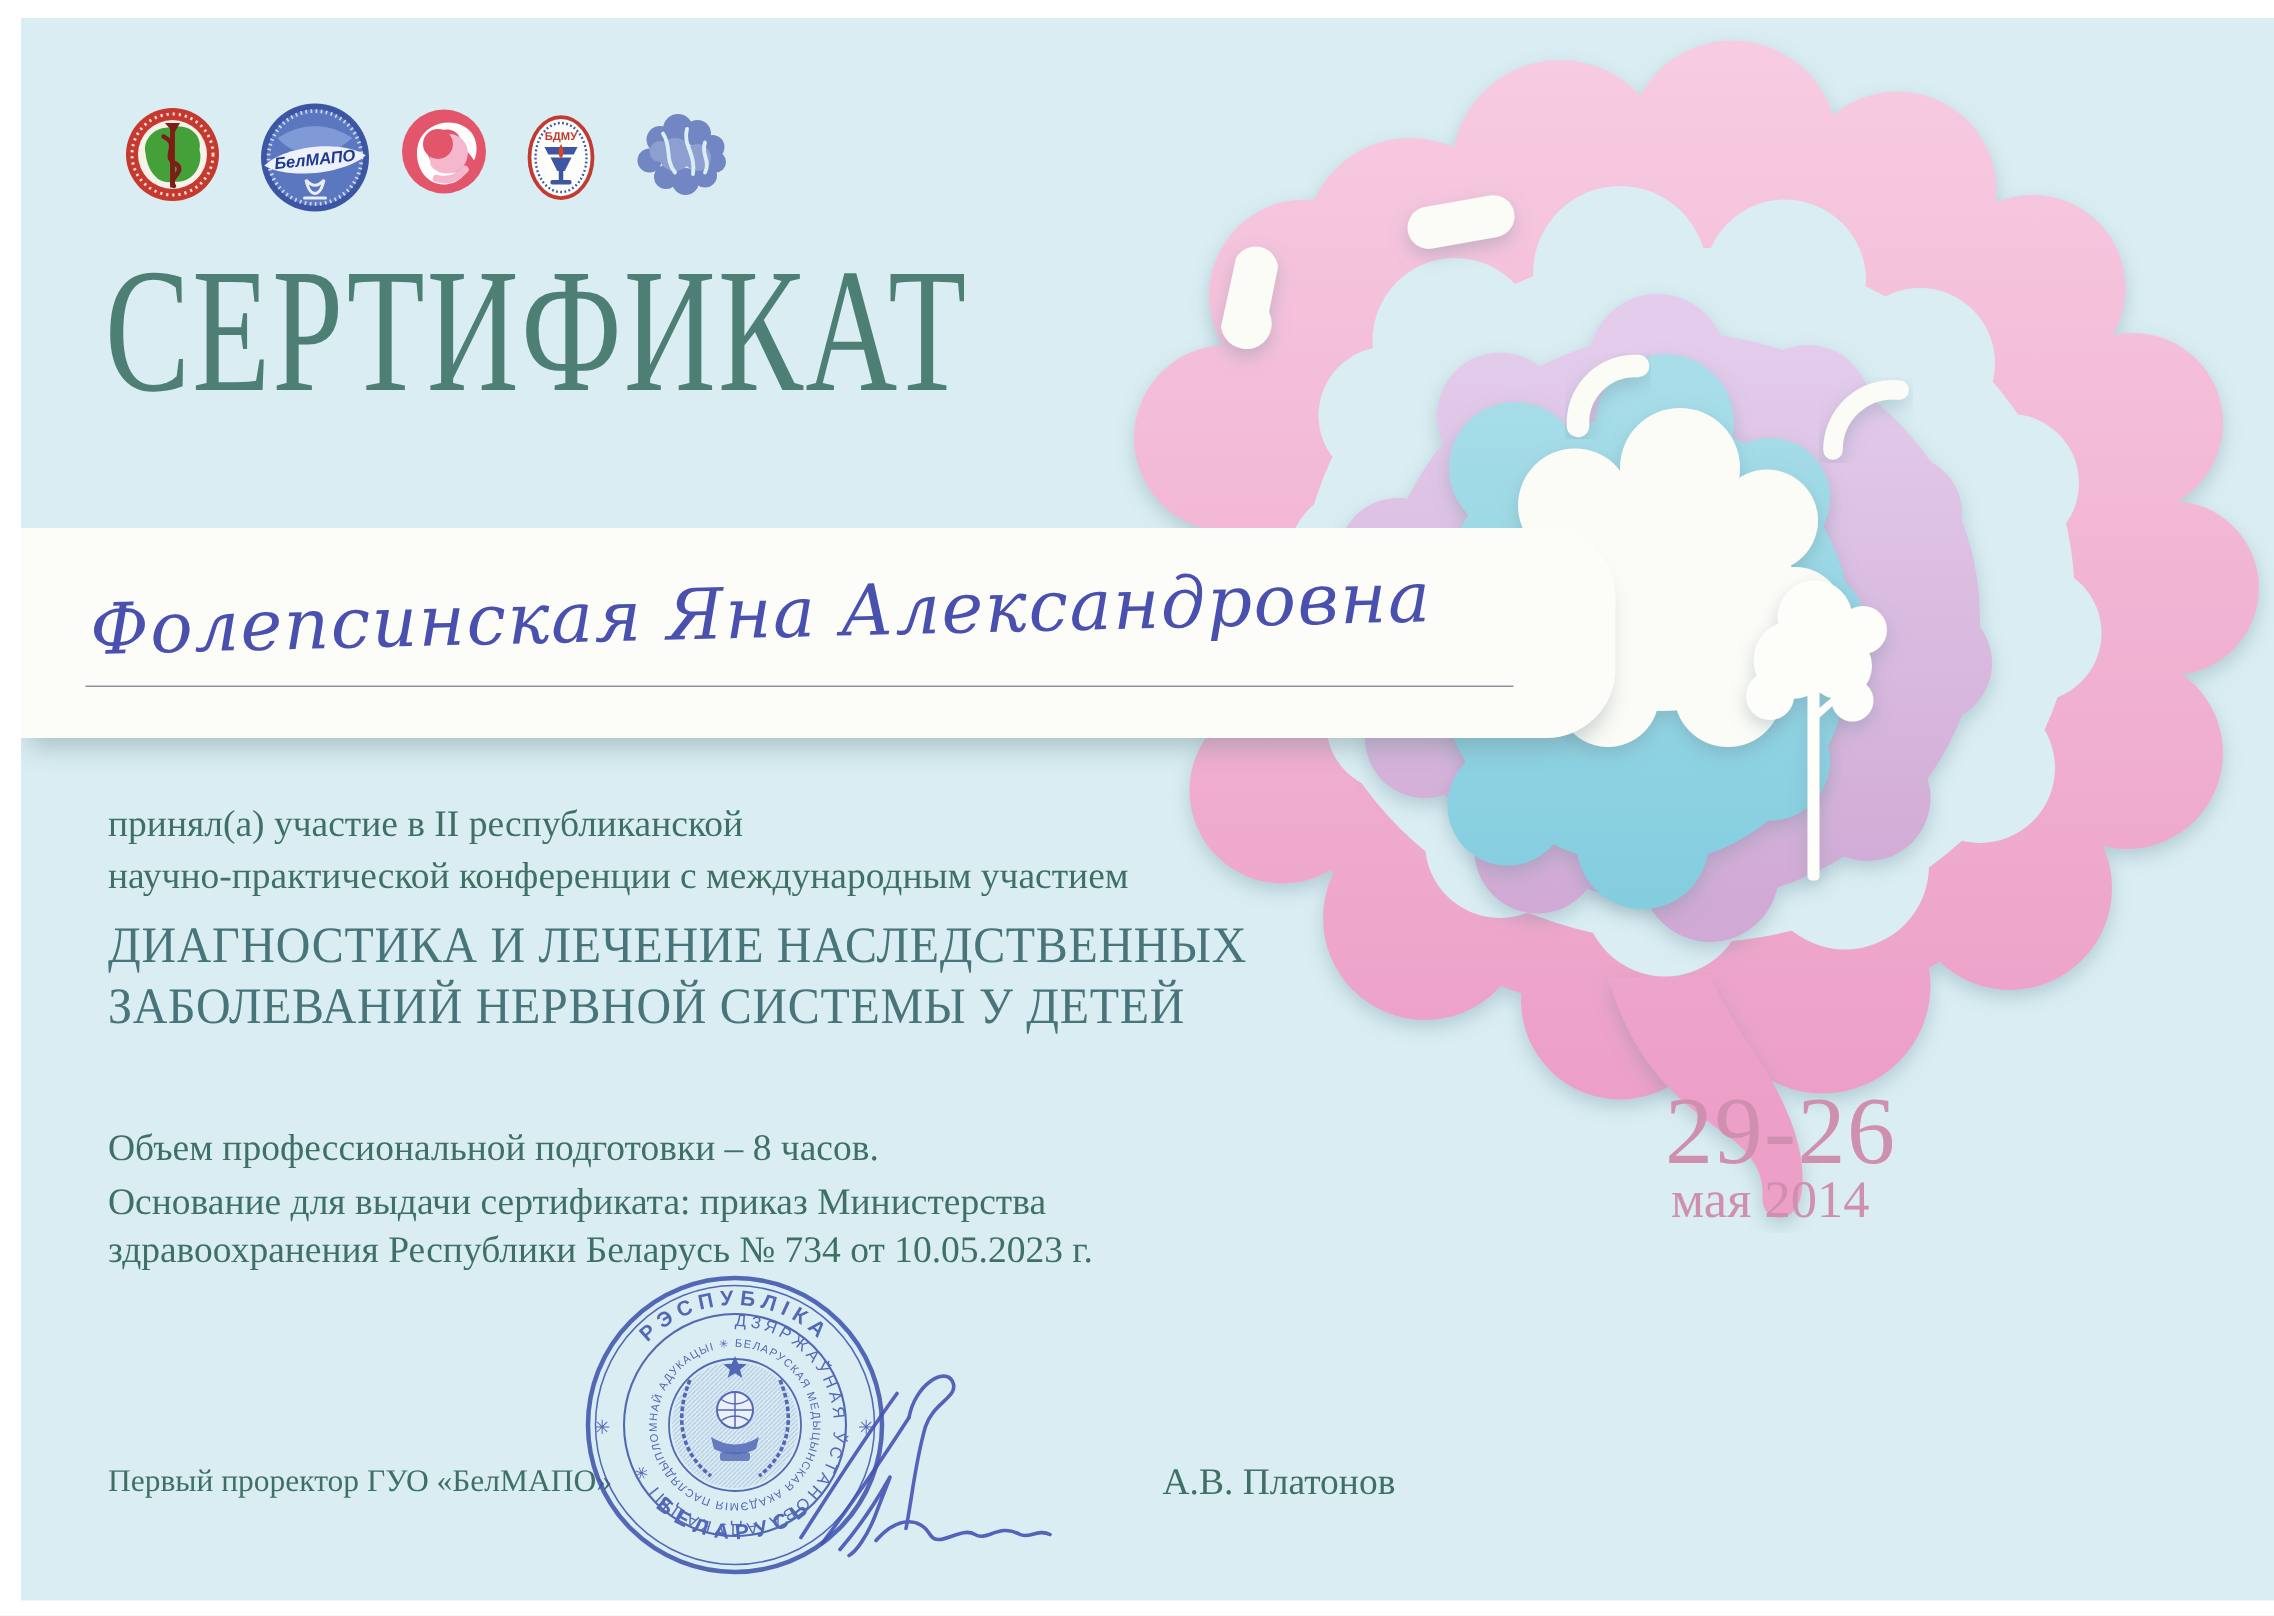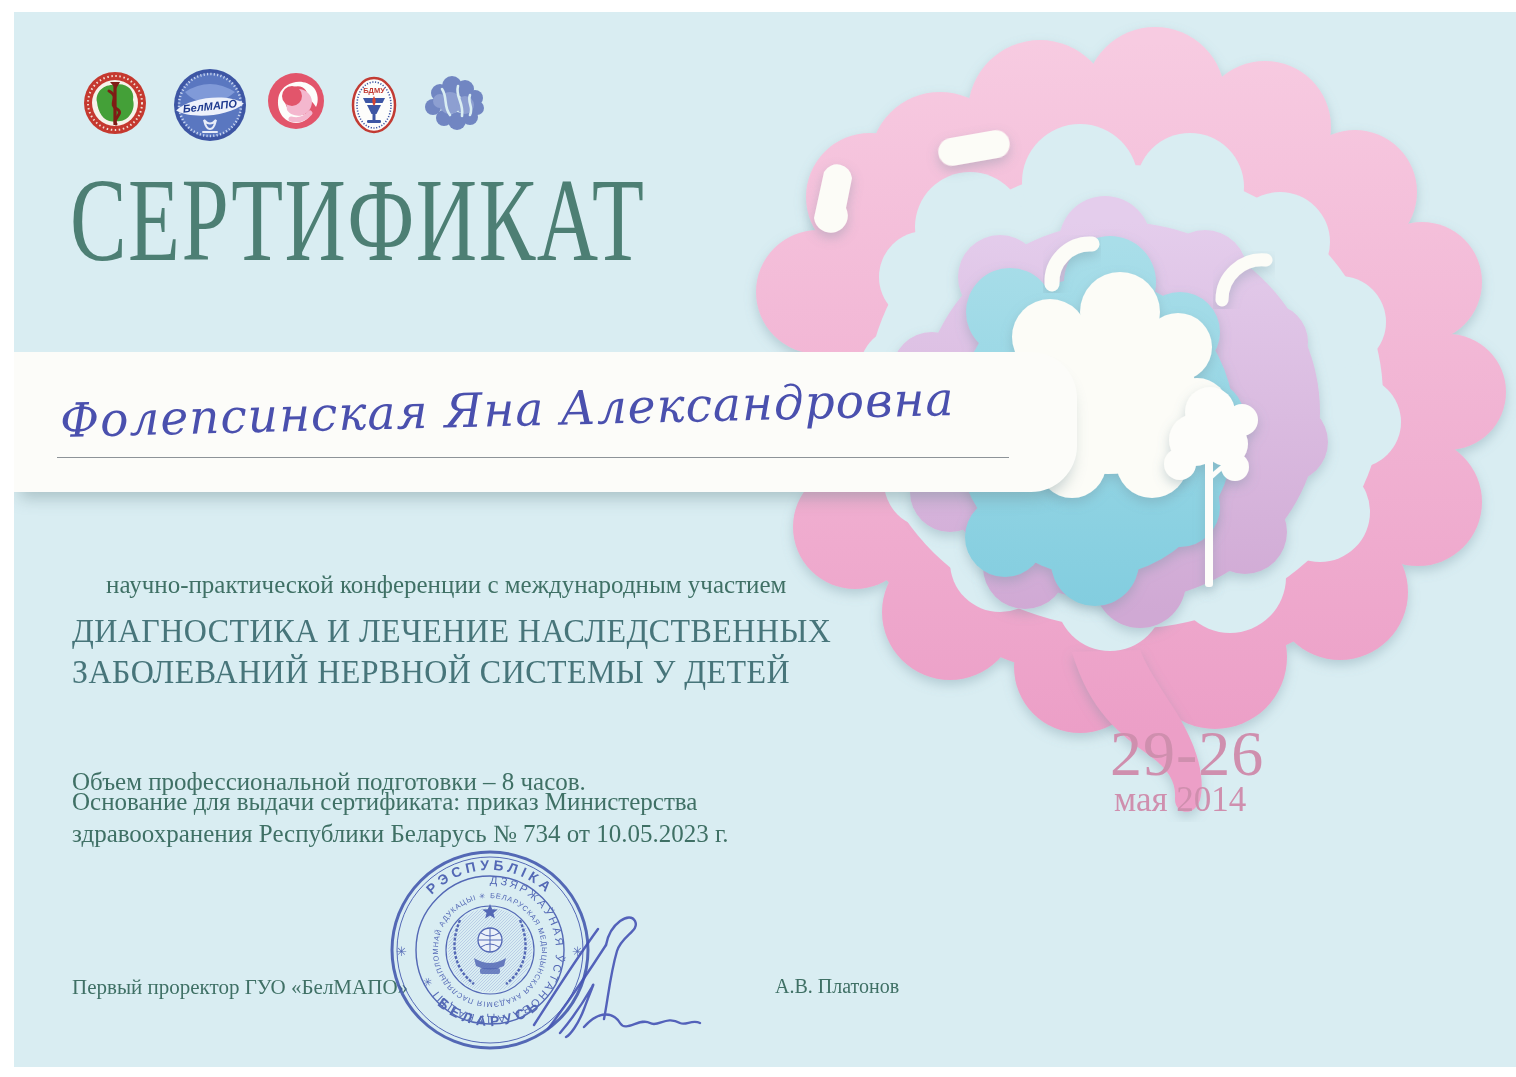--- a/index.html
+++ b/index.html
@@ -13,21 +13,21 @@
   .cert-title{left:56px;top:150px;font-size:118px;line-height:1;color:#4d7f74;
       letter-spacing:2px;transform:scaleX(.72);transform-origin:left top;white-space:nowrap;}
   .intro{left:58px;top:287px;font-size:25px;color:#3f7065;}
   .pline{left:58px;font-size:25px;color:#3f7065;white-space:nowrap;}
   .conf{left:58px;font-size:34px;line-height:41px;color:#47757a;letter-spacing:.5px;
       transform:scaleX(.94);transform-origin:left top;white-space:nowrap;}
   .small{left:58px;font-size:25px;color:#3f7065;white-space:nowrap;}
   .date-days{left:1096px;top:710px;font-size:64px;line-height:1;color:#cf8fae;letter-spacing:1px;}
   .date-rest{left:1100px;top:770px;font-size:35px;line-height:1;color:#cf8fae;}
   .signer-role{left:58px;top:963px;font-size:21px;color:#3f7065;white-space:nowrap;}
-  .signer-name{left:761px;top:963px;font-size:20px;color:#3f7065;white-space:nowrap;}
+  .signer-name{left:761px;top:963px;font-size:25px;color:#3f7065;white-space:nowrap;}
   
   .band{left:0;top:340px;width:1063px;height:140px;background:#fcfcf9;
       border-radius:0 46px 46px 0;
       box-shadow:0 12px 16px -6px rgba(110,140,145,.45);}
   .band .rule{position:absolute;left:43px;top:105px;width:952px;height:0;
       border-top:1px solid #8d9398;}
   .hand{position:absolute;left:46px;top:30px;font-size:47px;color:#4a50ae;
       font-style:italic;font-family:"DejaVu Serif",serif;transform:rotate(-1.4deg);
       letter-spacing:1px;white-space:nowrap;}
   svg text{font-family:"Liberation Sans","DejaVu Sans",sans-serif;}
@@ -220,26 +220,27 @@
   </svg>
 
   <div class="abs cert-title">СЕРТИФИКАТ</div>
 
 
   <div class="abs band">
     <div class="hand">Фолепсинская Яна Александровна</div>
     <div class="rule"></div>
   </div>
 
-  <div class="abs pline" style="top:559px;margin-left:34px;">научно-практической конференции с международным участием</div>
+  <div class="abs pline" style="top:524px;">принял(а) участие в II республиканской</div>
+  <div class="abs pline" style="top:559px;">научно-практической конференции с международным участием</div>
 
   <div class="abs conf" style="top:598px;">ДИАГНОСТИКА И ЛЕЧЕНИЕ НАСЛЕДСТВЕННЫХ</div>
   <div class="abs conf" style="top:639px;">ЗАБОЛЕВАНИЙ НЕРВНОЙ СИСТЕМЫ У ДЕТЕЙ</div>
 
-  <div class="abs small" style="top:740px;margin-top:16px;">Объем профессиональной подготовки – 8 часов.</div>
+  <div class="abs small" style="top:740px;">Объем профессиональной подготовки – 8 часов.</div>
   <div class="abs small" style="top:776px;">Основание для выдачи сертификата: приказ Министерства</div>
   <div class="abs small" style="top:808px;">здравоохранения Республики Беларусь № 734 от 10.05.2023 г.</div>
 
   <div class="abs date-days">29-26</div>
   <div class="abs date-rest">мая 2014</div>
 
   <div class="abs signer-role">Первый проректор ГУО «БелМАПО»</div>
   <div class="abs signer-name">А.В. Платонов</div>
 
   <svg class="abs" style="left:366px;top:828px;" width="220" height="220" viewBox="0 0 220 220" opacity="0.88">

